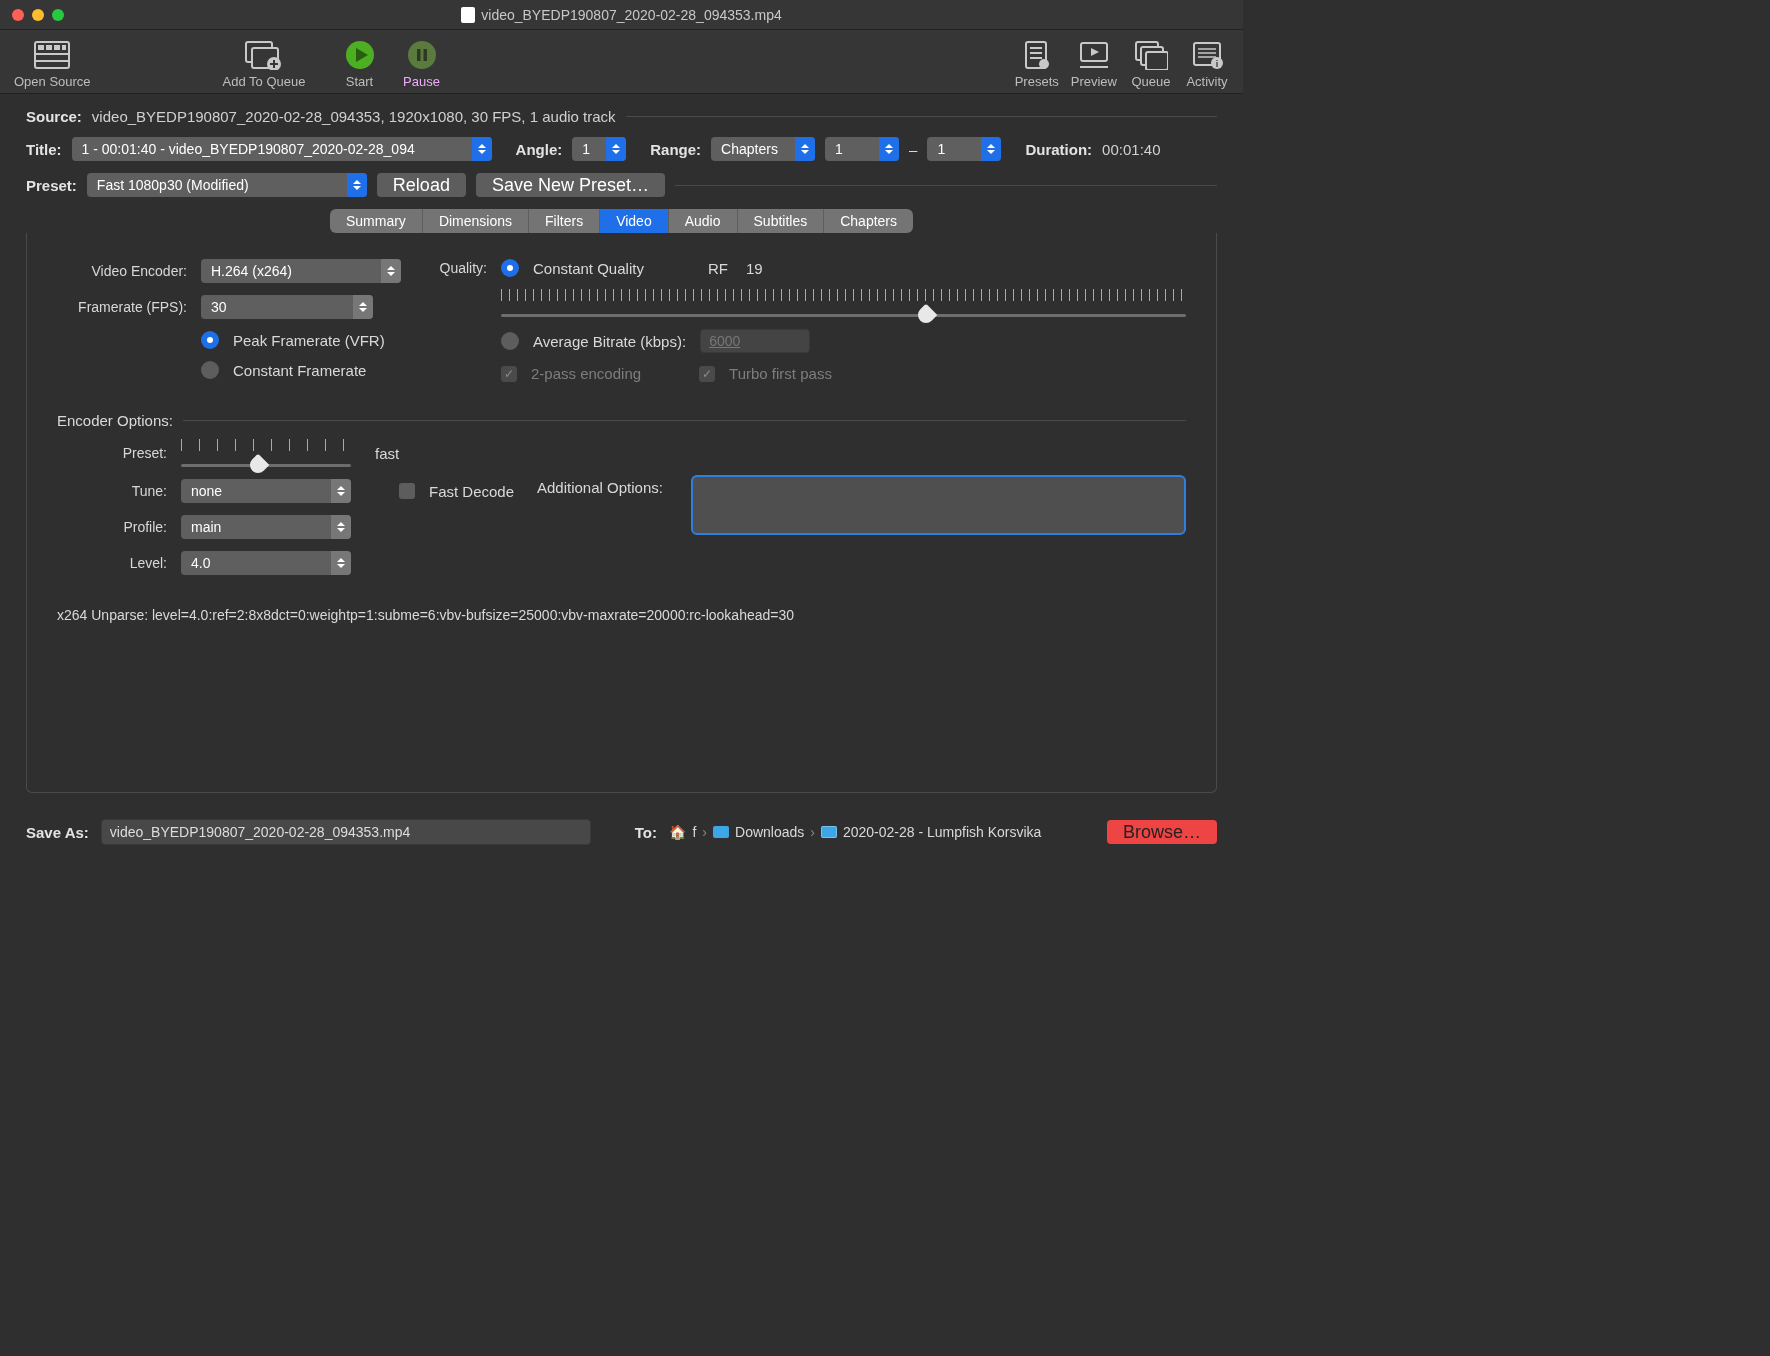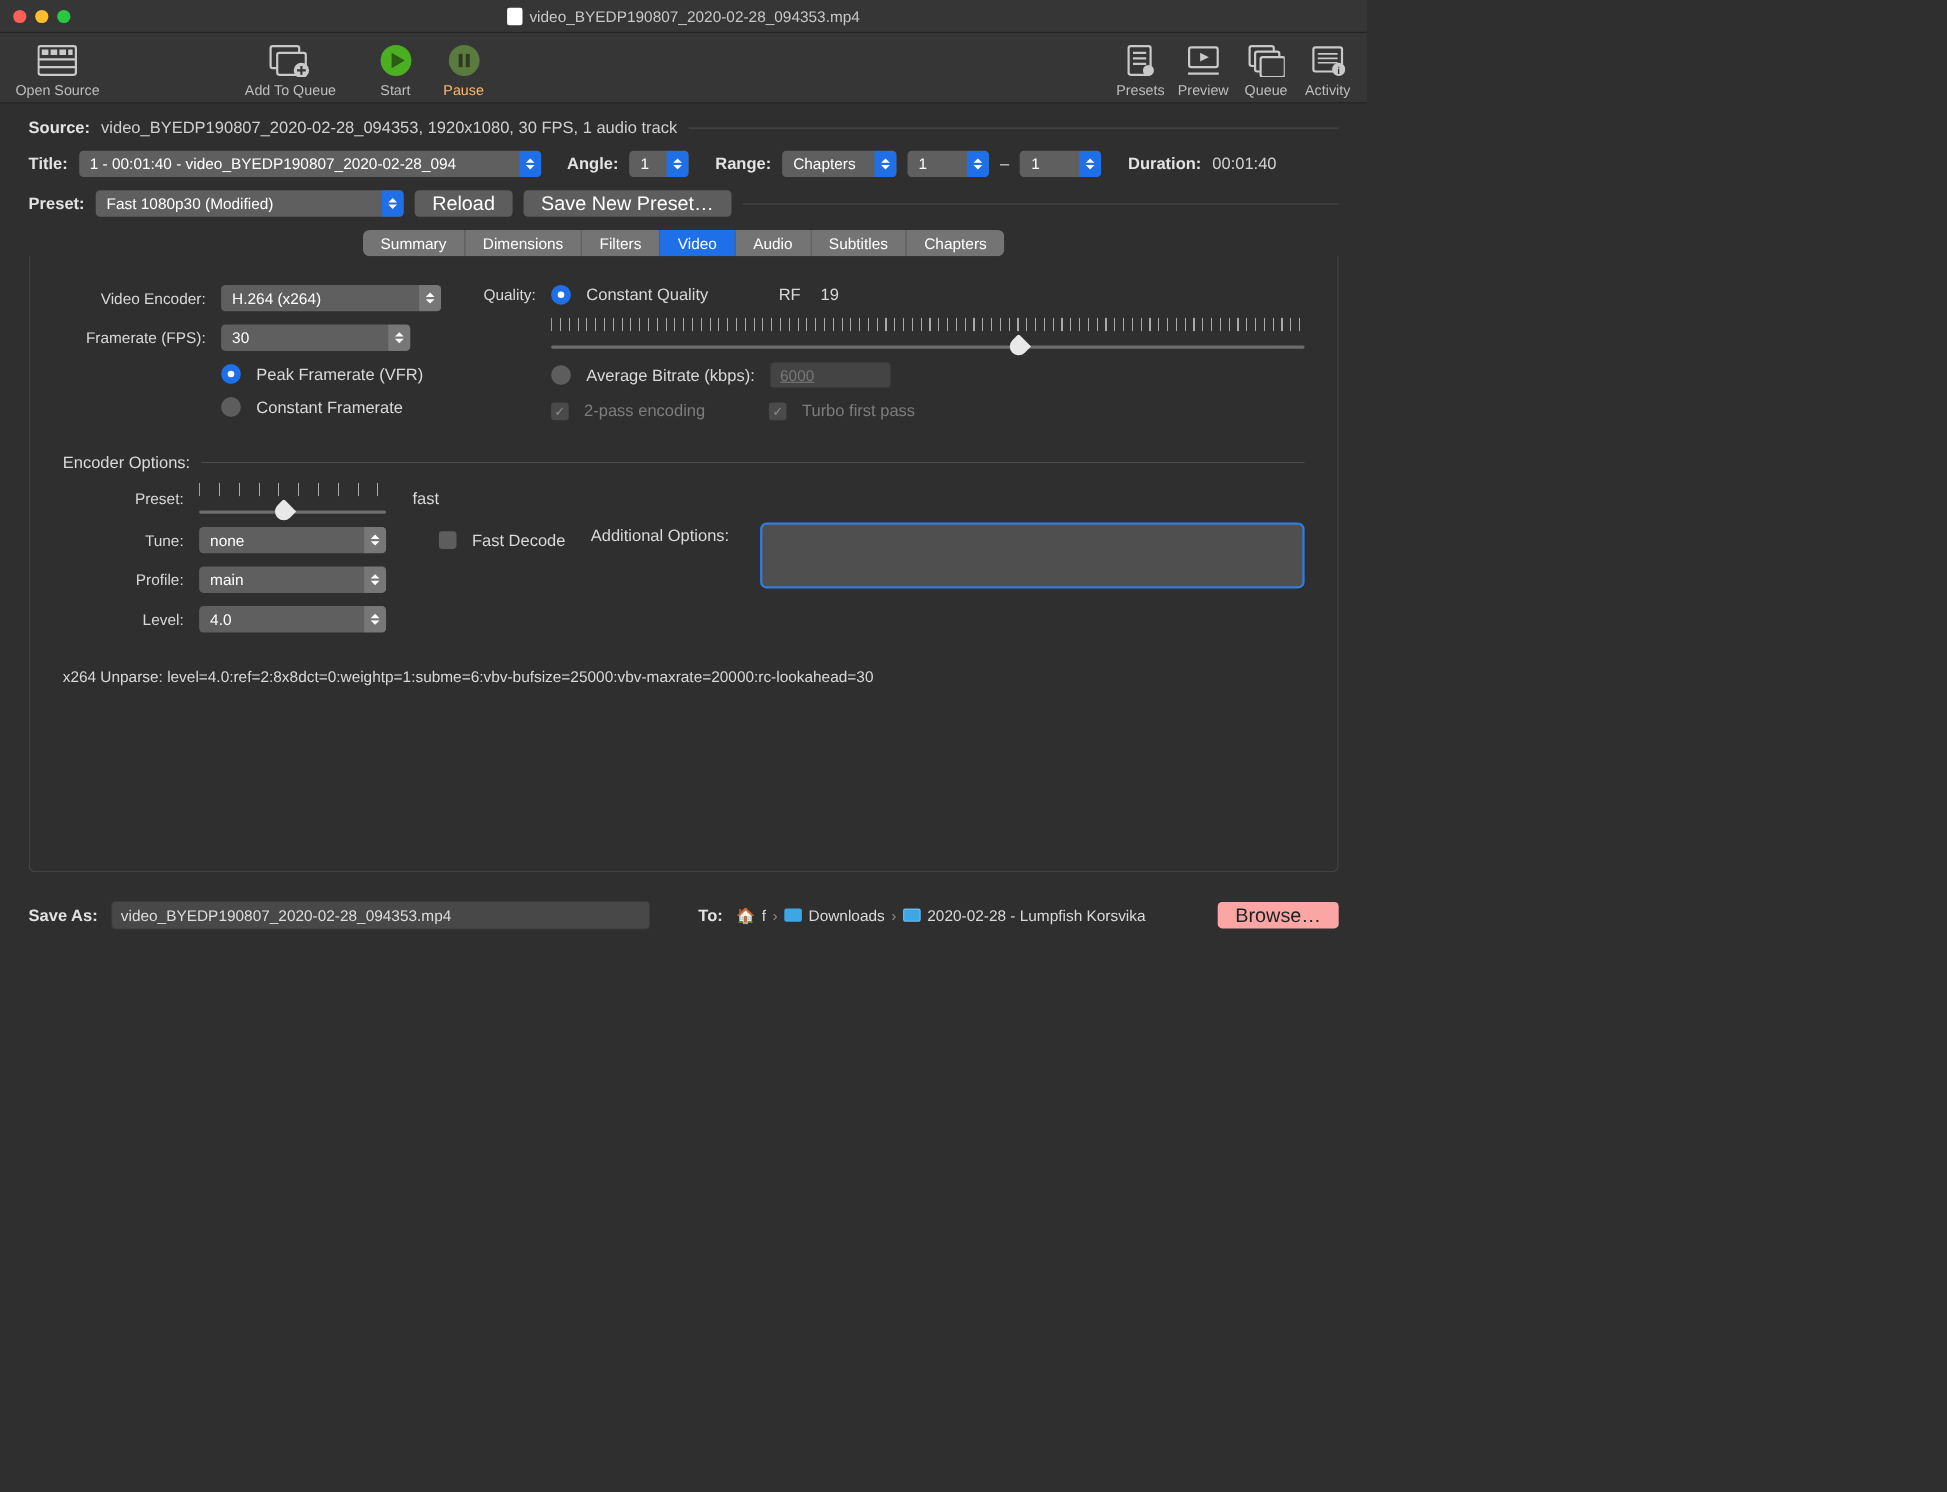--- a/index.html
+++ b/index.html
@@ -38,21 +38,21 @@
     display: inline-block; position: relative;
   }
   
   .toolbar {
     display: flex; align-items: flex-start; padding: 8px 8px 4px 8px;
     background: #363636;
     border-bottom: 1px solid #222;
   }
   .tool-btn { display: flex; flex-direction: column; align-items: center; gap: 2px;
     padding: 0 6px; color: #bdbdbd; font-size: 13px; cursor: pointer; }
-  .tool-btn.disabled { color: #fdba74; }
+  .tool-btn.disabled { color: #f0abfc; }
   .tool-icon { width: 44px; height: 34px; display:flex; align-items:center; justify-content:center; }
   .toolbar-spacer { flex: 1; }
   
   .content { padding: 14px 26px 8px 26px; }
   .row { display: flex; align-items: center; gap: 10px; margin-bottom: 12px; flex-wrap: nowrap; }
   .label { font-weight: 600; color: #e3e3e3; white-space: nowrap; }
   .label-light { color: #d0d0d0; white-space: nowrap; }
   .hr-fill { flex:1; height:1px; background:#4a4a4a; }
   
   .select {
@@ -67,21 +67,21 @@
   .select-arrows .up, .select-arrows .down {
     width:0;height:0;border-left:4px solid transparent;border-right:4px solid transparent;
   }
   .select-arrows .up{border-bottom:4px solid #fff; margin-bottom:1px;}
   .select-arrows .down{border-top:4px solid #fff; margin-top:1px;}
   .select.gray .select-arrows { background:#777; }
   .btn {
     background:#5d5d5d; color:#fff; border-radius:4px; padding:3px 16px; font-size:18px;
     cursor:pointer; height:24px; display:inline-flex; align-items:center;
   }
-  .btn-light { background:#fca5a5; color:#222; }
+  .btn-light { background:#ef4444; color:#222; }
   
   .tabs { display:flex; justify-content:center; margin-top:6px; }
   .tabstrip { display:flex; border-radius:6px; overflow:hidden; }
   .tab { background:#747474; color:#fff; padding:4px 16px; font-size:14px; cursor:pointer;
     border-right:1px solid #5e5e5e;text-align:center; }
   .tab:last-child{border-right:none;}
   .tab.active { background:#1e6fe8; }
   
   .panel {
     border:1px solid #4a4a4a; border-top:none; border-radius:0 0 6px 6px;

